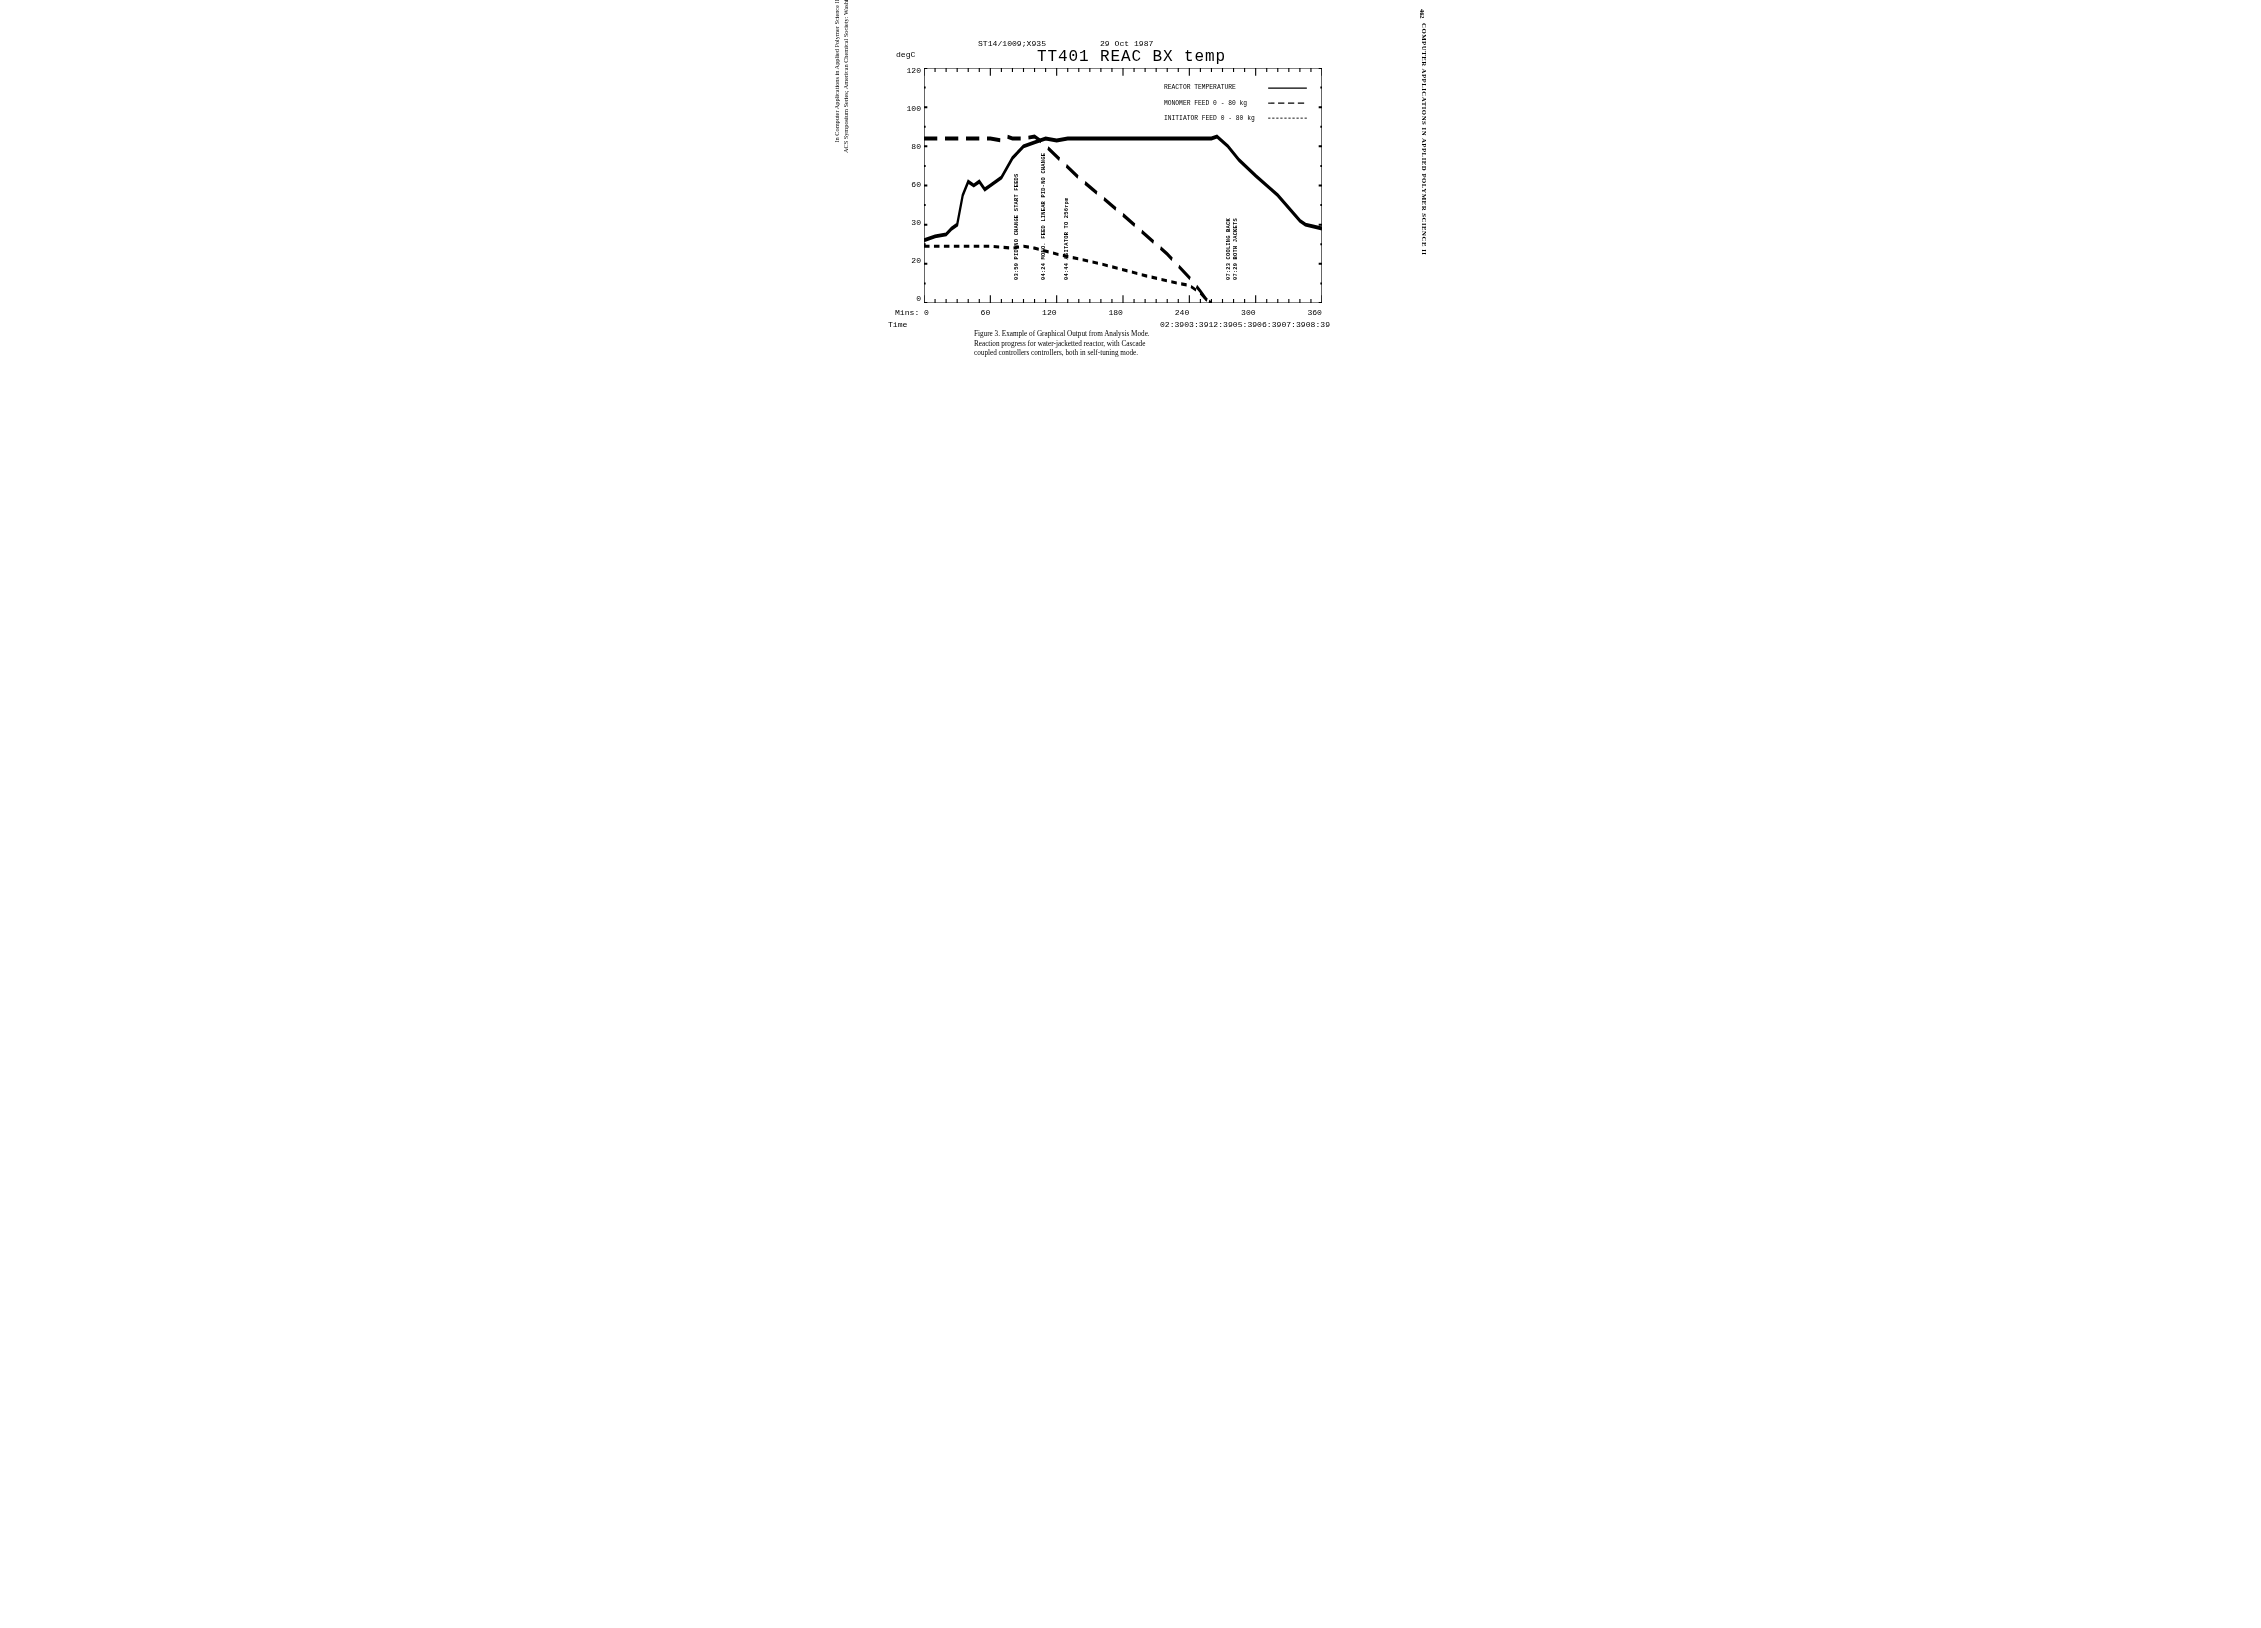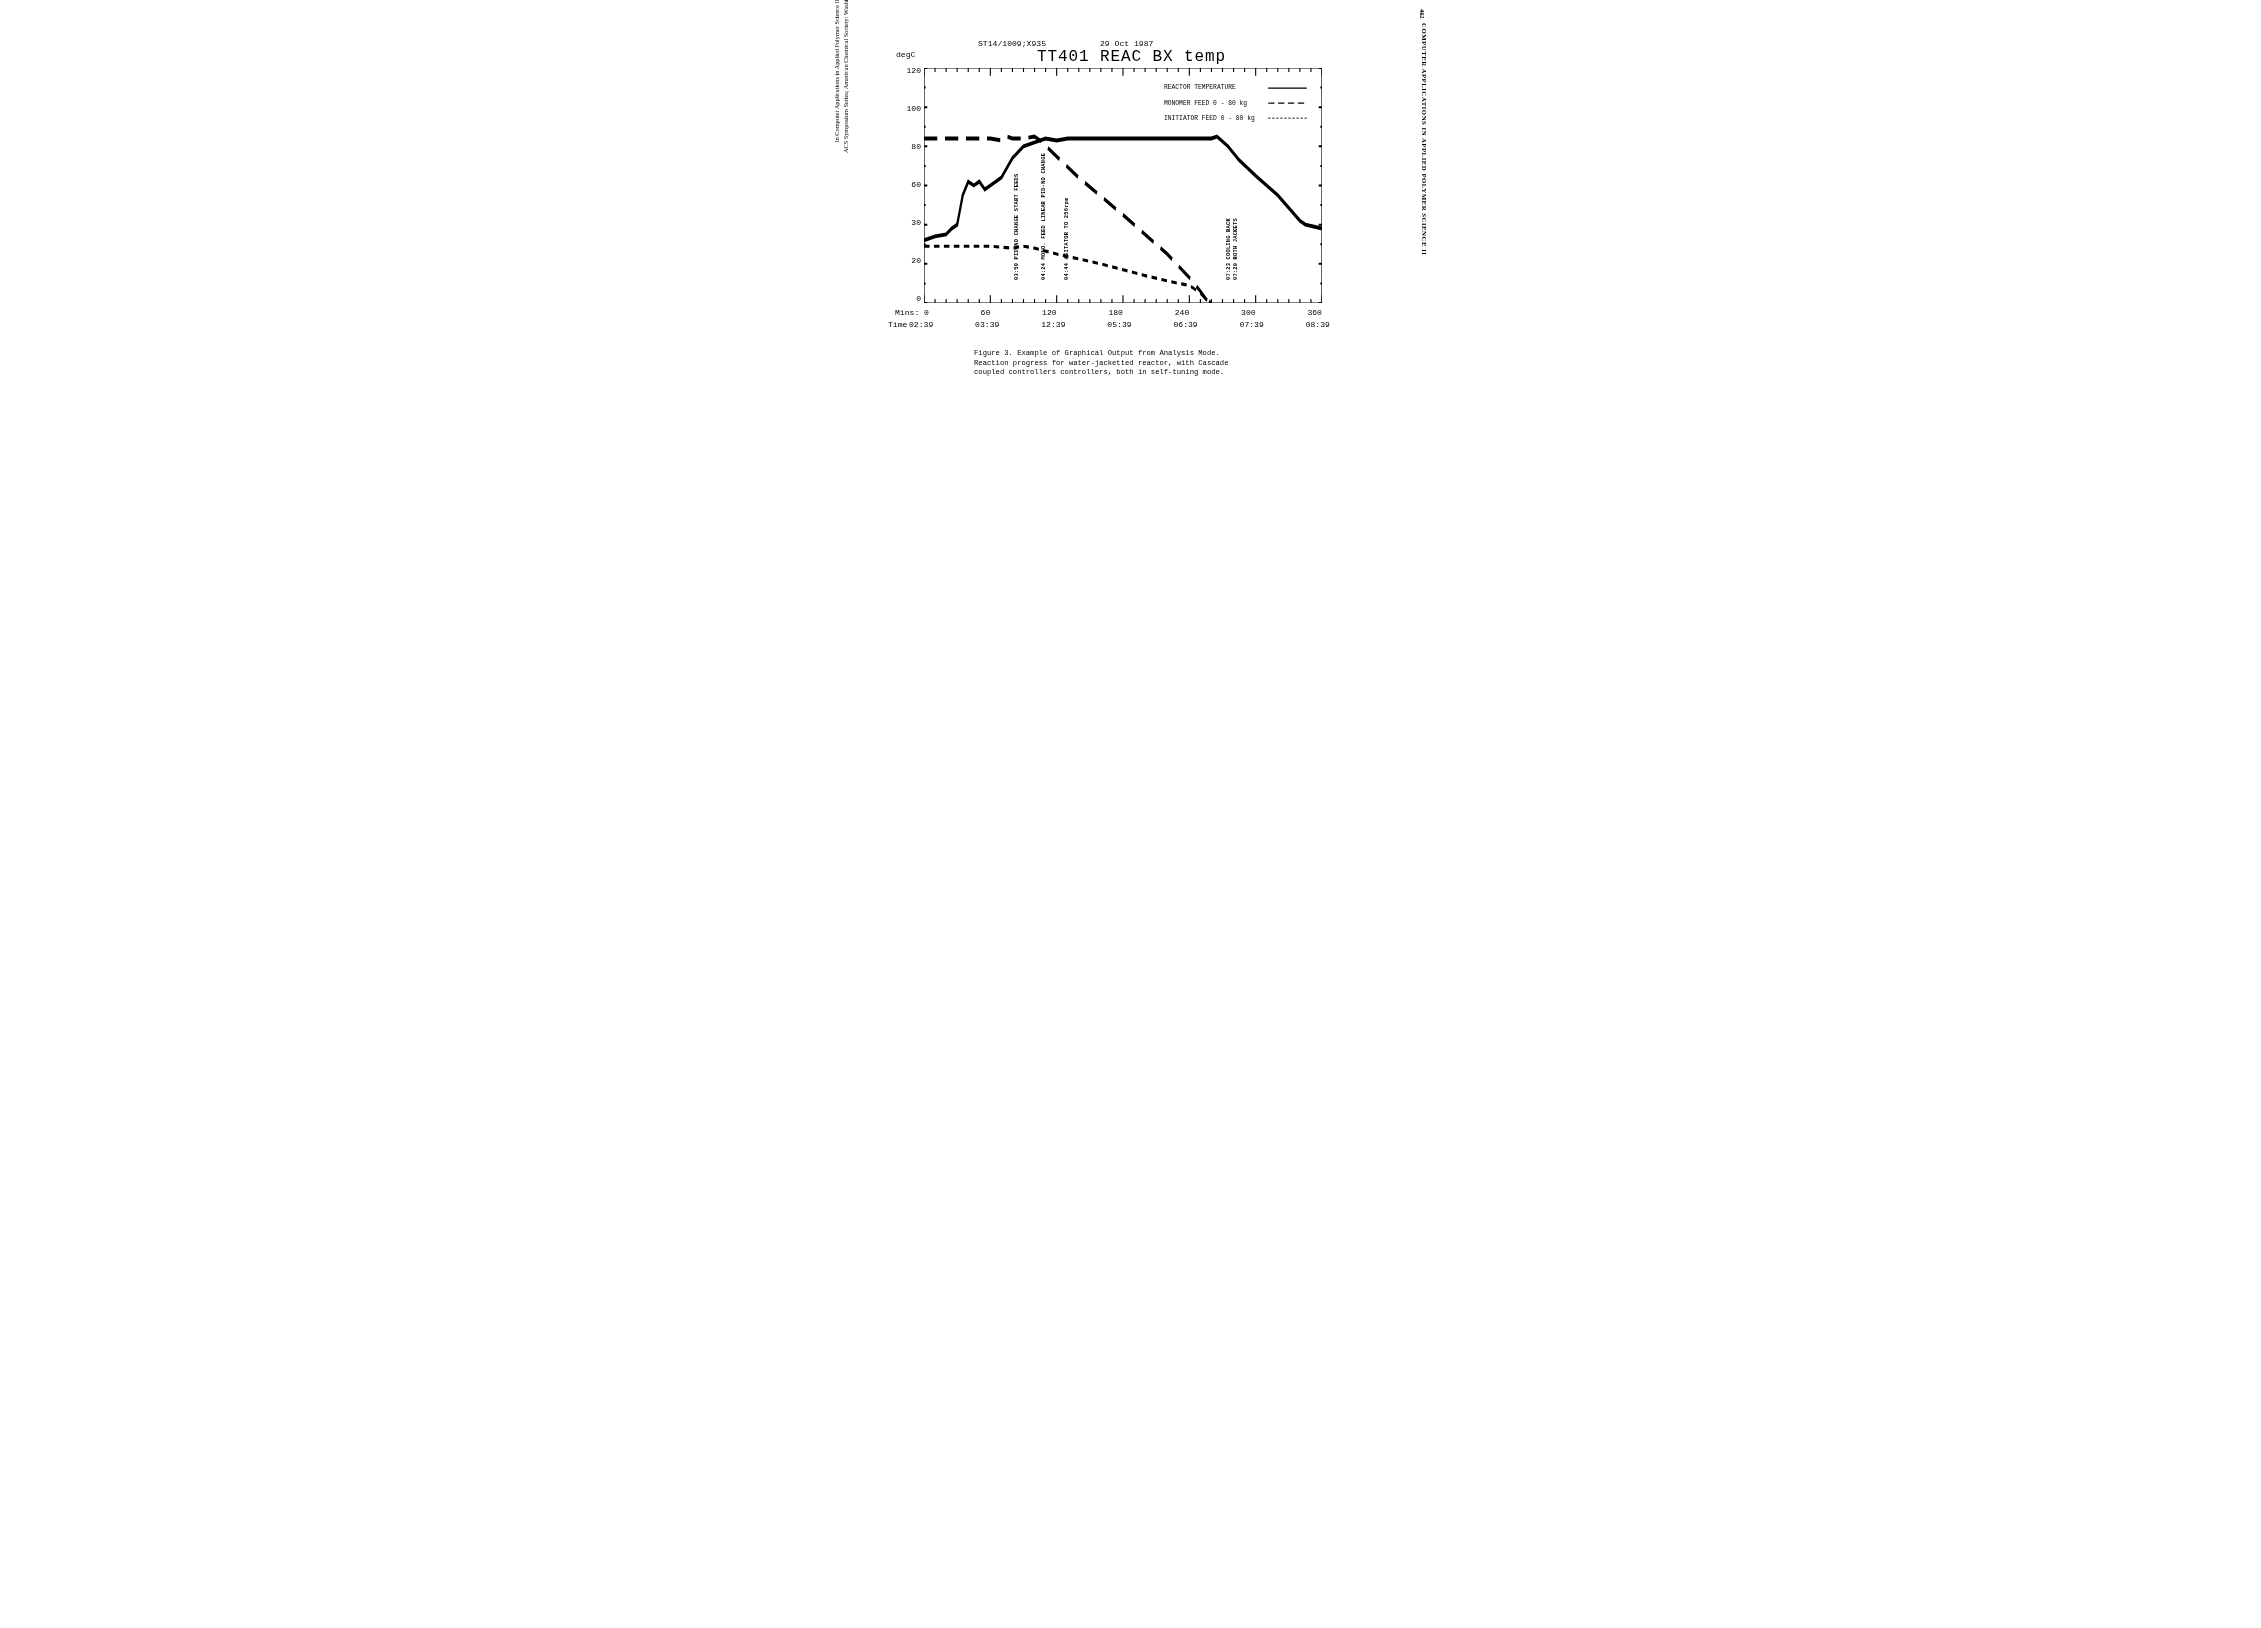--- a/index.html
+++ b/index.html
@@ -19,35 +19,35 @@
   .hdr .id{margin-left:54px}
   .hdr .date{margin-left:54px}
   .hdr .row2{margin-left:113px;font-size:16px;letter-spacing:0.9px}
   .ylab{position:absolute;left:71px;top:50px}
   
   .plot-wrap{position:absolute;left:99px;top:68px;width:398px;height:235px}
   svg.plot{width:100%;height:100%;display:block}
   .xticks{position:absolute;left:99px;top:308px;width:398px;display:flex;
     justify-content:space-between}
   .xtimes{position:absolute;left:84px;top:320px;width:421px;display:flex;
-    justify-content:space-between}
+    justify-content:flex-end}
   .xlab{position:absolute;left:70px;top:308px}
   .xlab2{position:absolute;left:63px;top:320px}
   .yticks{position:absolute;left:76px;top:66px;height:237px;display:flex;
     flex-direction:column-reverse;justify-content:space-between;text-align:right;width:20px}
   .yticks span{display:block}
   
   .legend{position:absolute;left:339px;top:80px;font-family:"Courier New",monospace;
     font-size:6.3px}
   .legend .row{display:flex;align-items:center;height:15.4px}
   .legend .txt{width:104px}
   .legend svg{width:39px;height:6.3px}
   
-  .cap{position:absolute;left:149px;top:349px;width:280px;
-    font-family:Liberation Mono, monospace;font-size:7.2px;line-height:1.35}
+  .cap{position:absolute;left:149px;top:330px;width:280px;
+    font-family:Liberation Serif, serif;font-size:7.2px;line-height:1.35}
   
   .evt{position:absolute;transform:rotate(-90deg);transform-origin:left top;
     font-family:"Courier New",monospace;font-size:5.4px;font-weight:bold;
     white-space:nowrap;letter-spacing:0.2px}
 </style>
 </head>
 <body>
 
 <div class="page">
 

